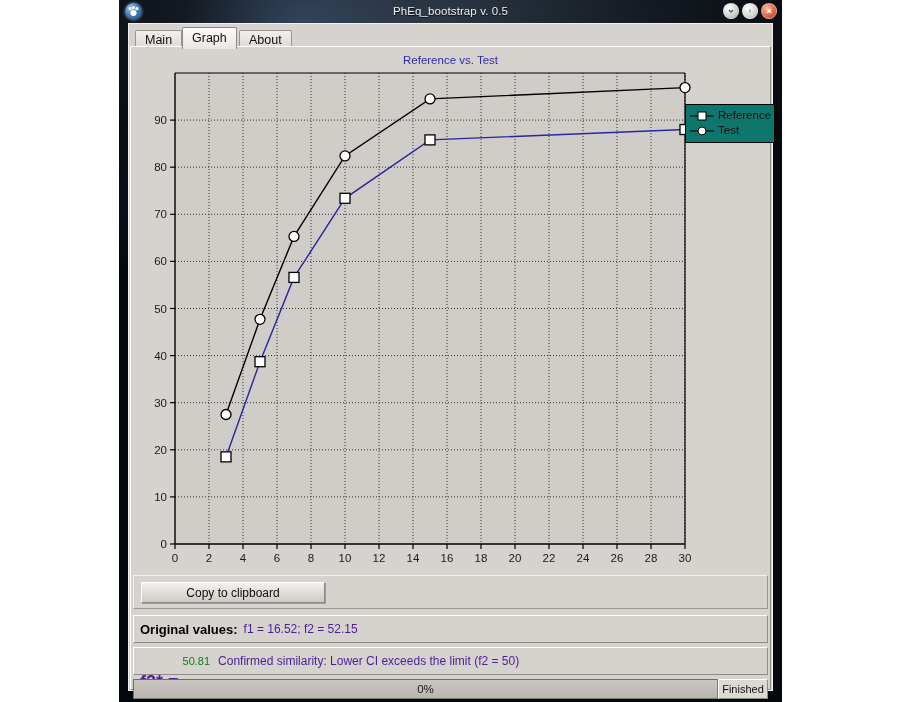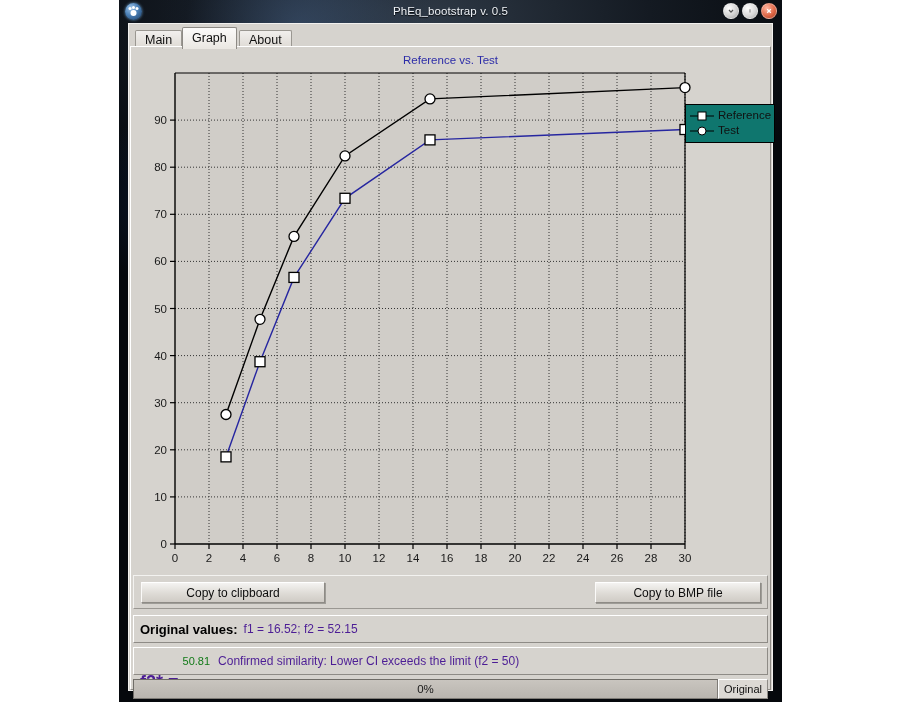--- a/index.html
+++ b/index.html
@@ -485,38 +485,37 @@
                 <line x1="0" y1="6" x2="24" y2="6" stroke="#000" stroke-width="1"></line>
                 <circle cx="12" cy="6" r="4" fill="#ffffff" stroke="#000" stroke-width="1"></circle>
               </svg>
               <span class="legend-label">Test</span>
             </div>
           </div>
         </div>
 
         <div class="buttons-row">
           <div class="btn" id="btn-clipboard">Copy to clipboard</div>
-          <div class="btn" id="btn-bmp">Copy to BMP file</div>
         </div>
 
         <div class="result-panel" id="panel-original">
           <span class="res-bold">Original values:</span>
           <span class="res-normal">f1 =  16.52;   f2 =  52.15</span>
         </div>
 
         <div class="result-panel" id="panel-f2">
           <span class="res-green-label">f2* =</span>
           <span class="res-green-value">50.81</span>
           <span class="res-normal">Confirmed similarity: Lower CI exceeds the limit (f2 = 50)</span>
         </div>
 
         <div class="statusbar">
           <div class="progress">
             <div class="progress-fill" id="progress-fill" style="width: 0%;"></div>
             <span class="progress-text">0%</span>
           </div>
-          <div class="status-label">Original</div>
+          <div class="status-label">Finished</div>
         </div>
 
       </div>
     </div>
   </div>
 </div>
 
 </body></html>

